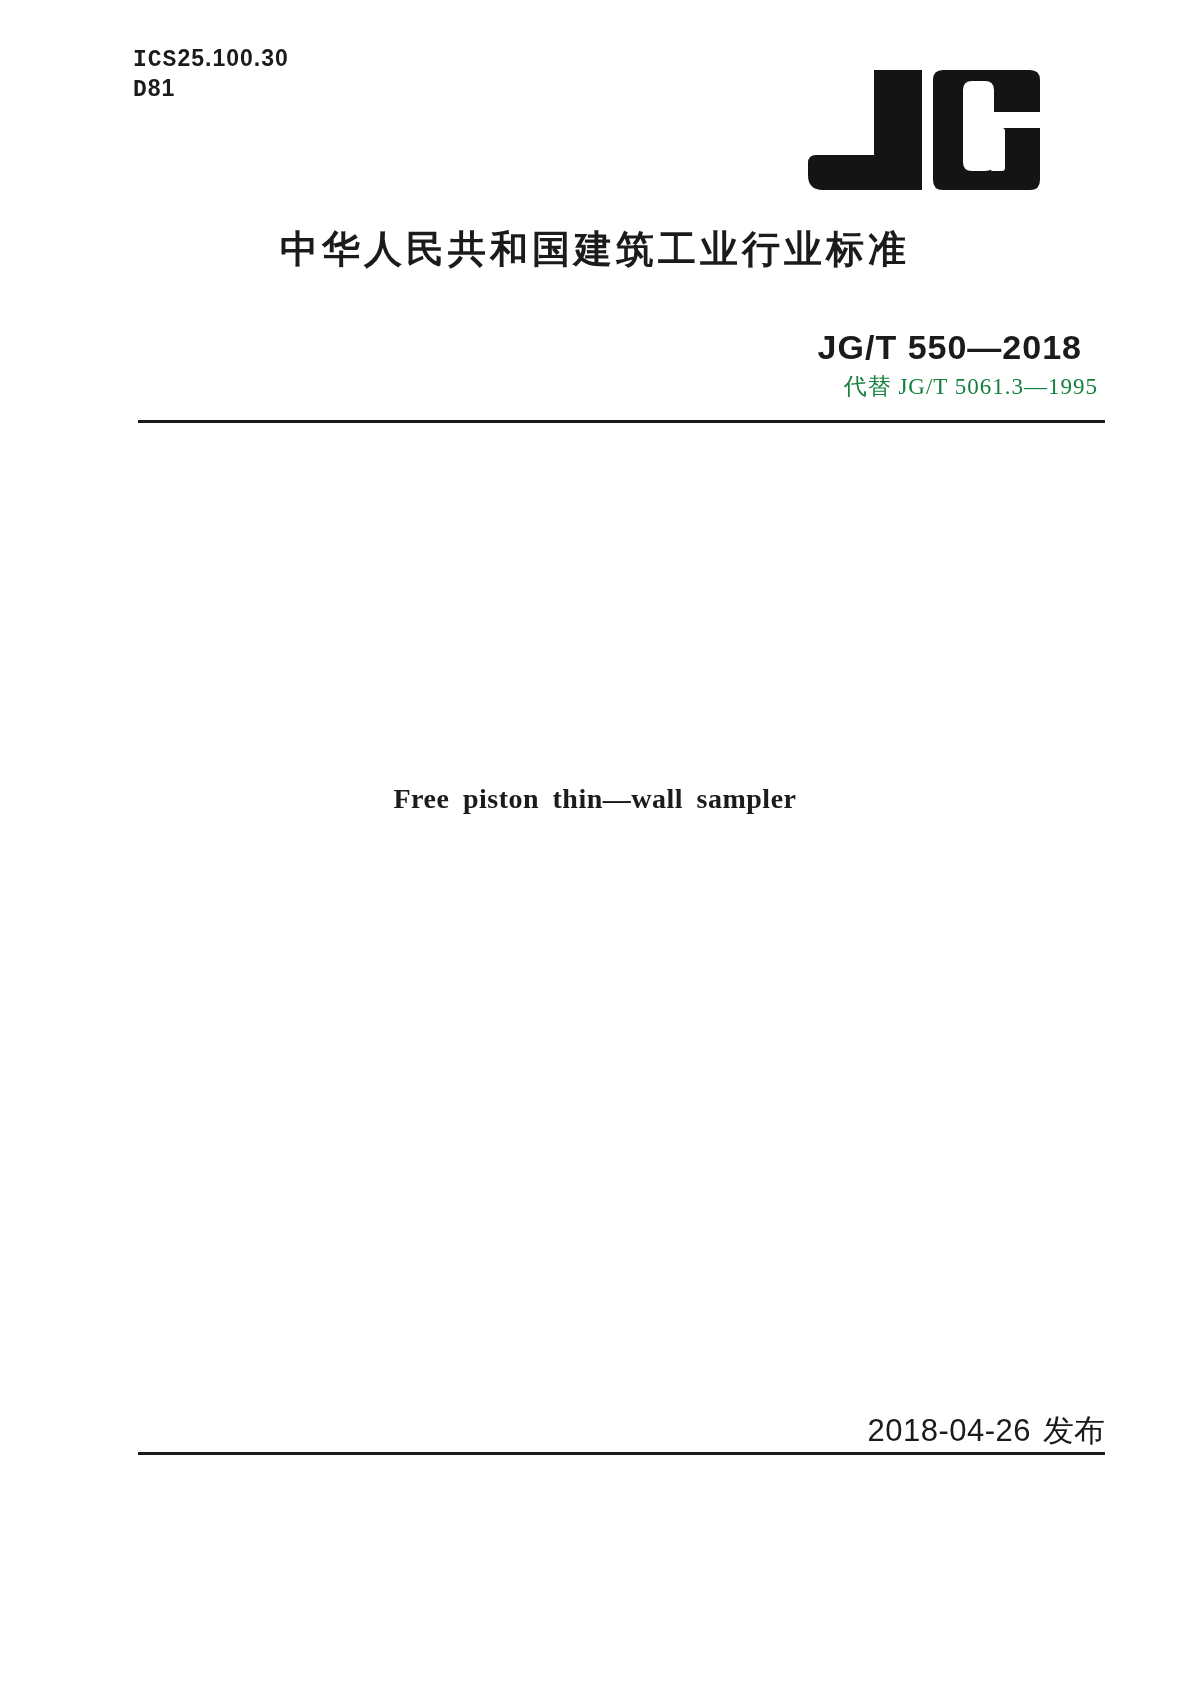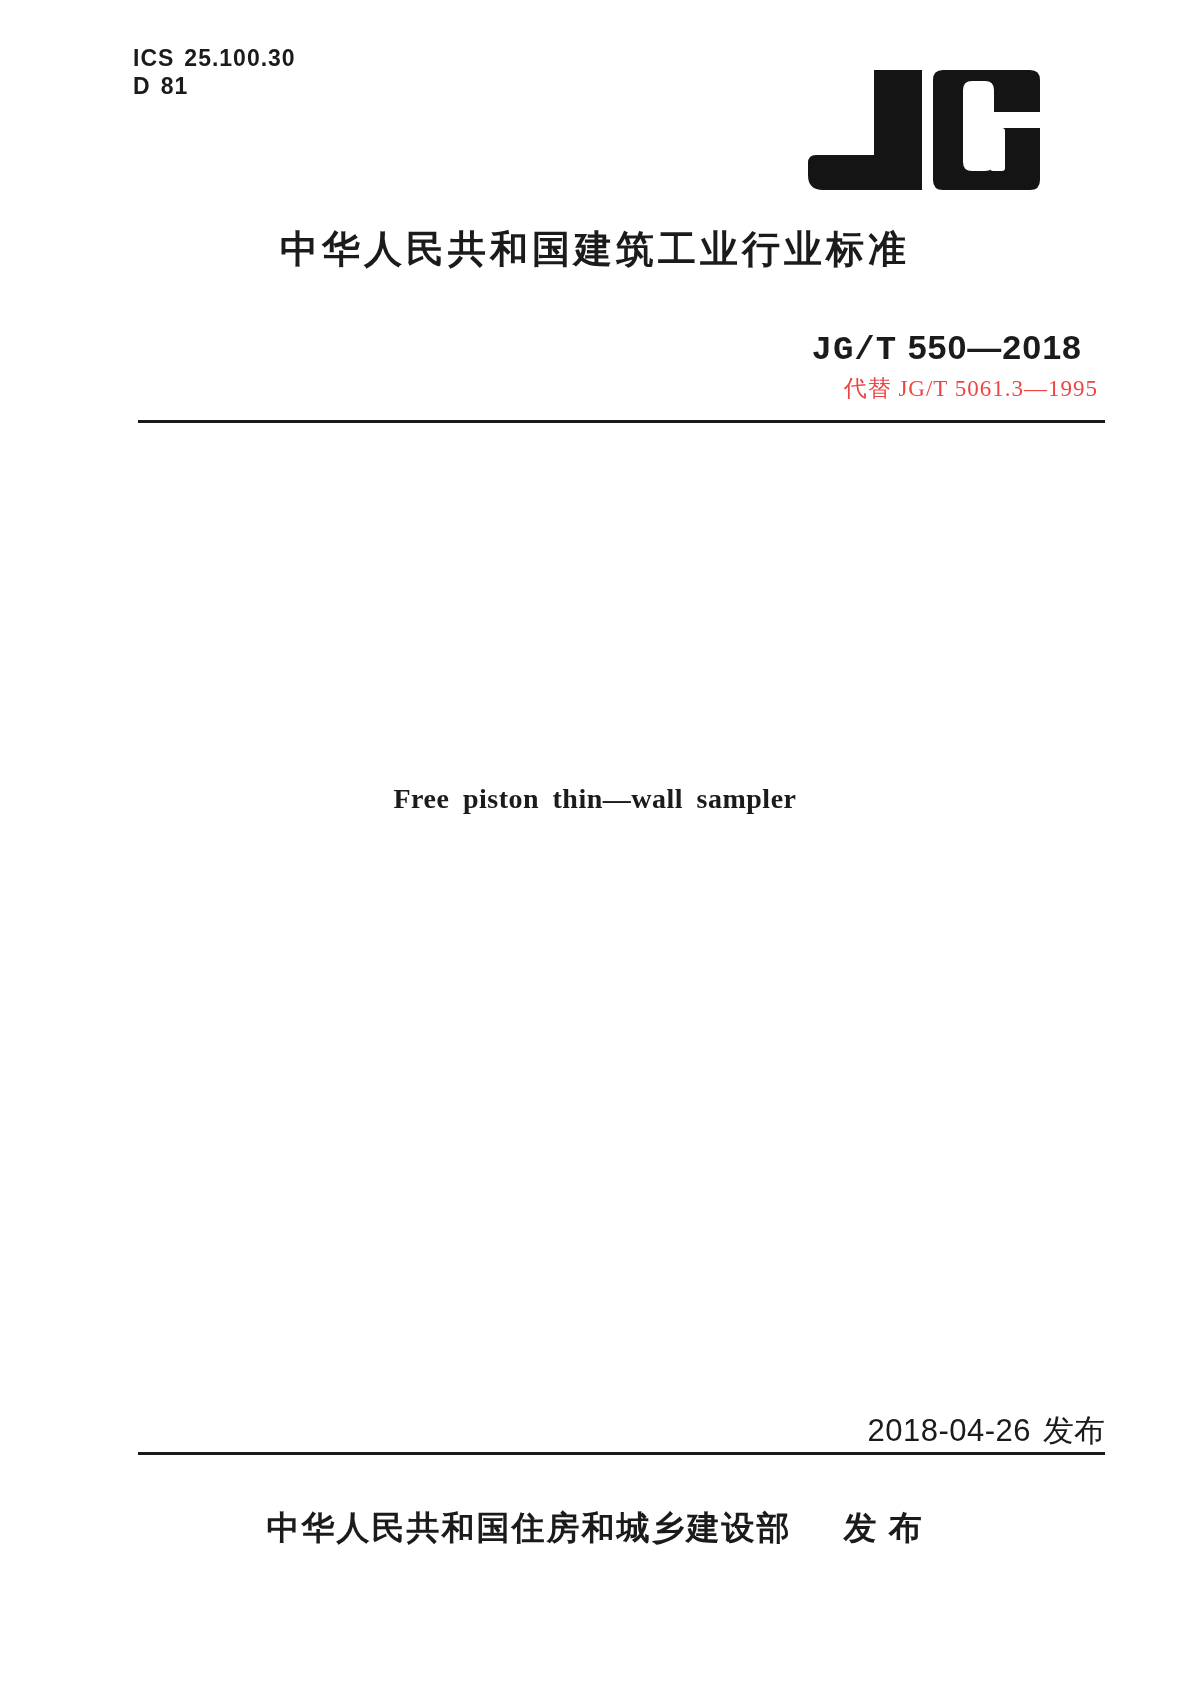--- a/index.html
+++ b/index.html
@@ -8,39 +8,39 @@
     width:1190px;height:1682px;
     margin:0 auto;
     background:#ffffff;
     overflow:hidden;
     color:#1b1b1b;
     font-family:"Liberation Sans","DejaVu Sans",sans-serif;
   }
   
   .ics-block{position:absolute;left:133px;top:44px;line-height:1.22;}
   .ics-line{font-size:23px;letter-spacing:1px;white-space:nowrap;}
-  .ics-label{font-family:Liberation Sans, sans-serif;font-weight:700;margin-right:10px;}
+  .ics-label{font-family:Liberation Mono, monospace;font-weight:700;margin-right:0;}
   .ics-value{font-weight:600;}
   
   .logo{position:absolute;left:806px;top:70px;width:236px;height:120px;}
   .logo svg{display:block;width:100%;height:100%;}
   
   .heading{
     position:absolute;left:0;top:224px;width:100%;
     text-align:center;font-weight:700;font-size:38px;
     letter-spacing:4px;white-space:nowrap;
   }
   
   .code-block{position:absolute;right:92px;top:328px;text-align:right;}
   .code-line{font-size:34px;font-weight:700;white-space:nowrap;padding-right:16px;letter-spacing:1px;}
-  .code-prefix{font-family:Liberation Mono, monospace;}
+  .code-prefix{font-family:Liberation Sans, sans-serif;}
   .code-number{font-family:"Liberation Sans","DejaVu Sans",sans-serif;}
   .replaces-line{
     font-family:"Liberation Serif","DejaVu Serif",serif;
-    font-size:23px;color:#ef4444;margin-top:4px;white-space:nowrap;letter-spacing:1px;text-align:right;
+    font-size:23px;color:#15803d;margin-top:4px;white-space:nowrap;letter-spacing:1px;text-align:right;
   }
   .rule{position:absolute;left:138px;width:967px;height:3px;background:#1a1a1a;}
   .rule-top{top:420px;}
   .rule-bottom{top:1452px;}
   
   .title-zh{
     position:absolute;left:0;top:634px;width:100%;
     text-align:center;font-weight:700;font-size:64px;
     white-space:nowrap;
   }
@@ -113,17 +113,14 @@
   <div class="title-en">Free piston thin—wall sampler</div>
 
   <div class="date-row">
     <div>
       <span class="date-value">2018-04-26</span><span class="date-label">发布</span>
     </div>
   </div>
 
   <div class="rule rule-bottom"></div>
 
-  <div class="issuer-row">
-    <span>中华人民共和国住房和城乡建设部</span><span class="publish-label">发 布</span>
-  </div>
 
 </div>
 
 </body></html>

